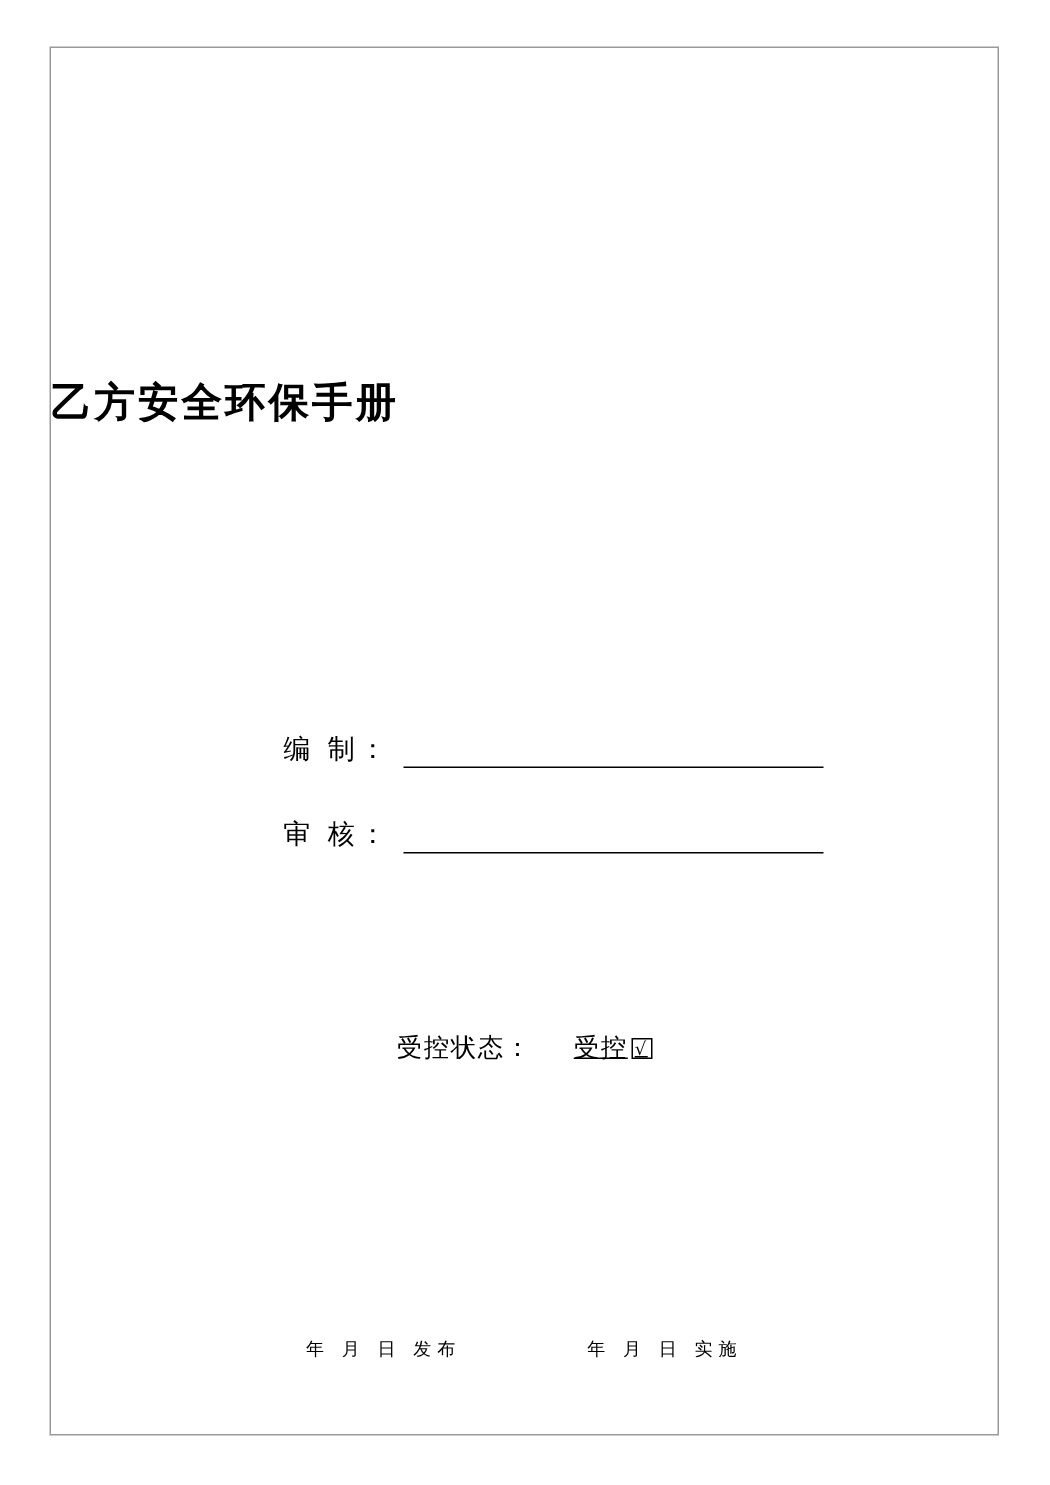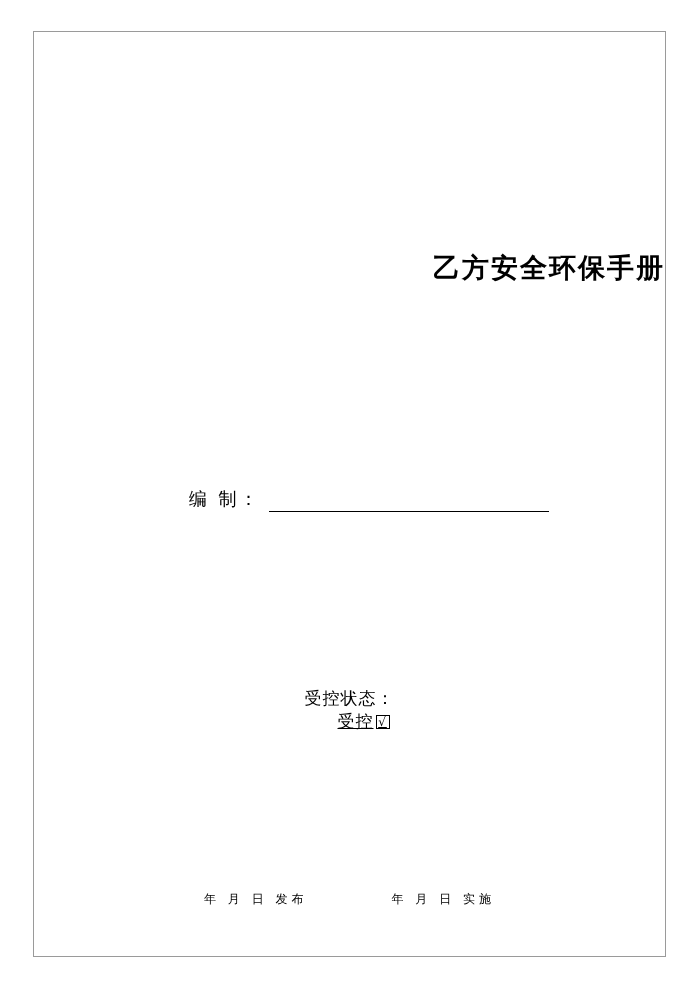--- a/index.html
+++ b/index.html
@@ -22,21 +22,21 @@
     height: 926px;
     border: 1px solid #9a9a9a;
     background: #ffffff;
     box-sizing: border-box;
   }
   .title {
     position: absolute;
     left: 0;
     top: 218px;
     width: 100%;
-    text-align: right;
+    text-align: left;
     font-size: 27px;
     font-weight: bold;
     letter-spacing: 2px;
   }
   .fields {
     position: absolute;
     left: 0;
     top: 455px;
     width: 100%;
   }
@@ -61,24 +61,23 @@
     height: 22px;
     margin-left: 8px;
   }
   .status-row {
     position: absolute;
     left: 0;
     top: 655px;
     width: 100%;
     display: flex;
     justify-content: center;
-    align-items: center;
+    align-items: flex-end;
     font-size: 17px;
     letter-spacing: 1px;
-    flex-direction: column;
   }
   .status-label {
     white-space: nowrap;
   }
   .status-value {
     margin-left: 28px;
     white-space: nowrap;
     display: inline-flex;
     align-items: center;
     text-decoration: underline;
@@ -120,20 +119,24 @@
 
   <div class="title">乙方安全环保手册</div>
 
   <div class="fields">
 
     <div class="field-row">
       <span class="field-label">编 制：</span>
       <span class="field-line"></span>
     </div>
 
+    <div class="field-row">
+      <span class="field-label">审 核：</span>
+      <span class="field-line"></span>
+    </div>
 
 
   </div>
 
   <div class="status-row">
     <span class="status-label">受控状态：</span>
     <span class="status-value">
       <span>受控</span>
       <span class="checkbox-mark">√</span>
     </span>

